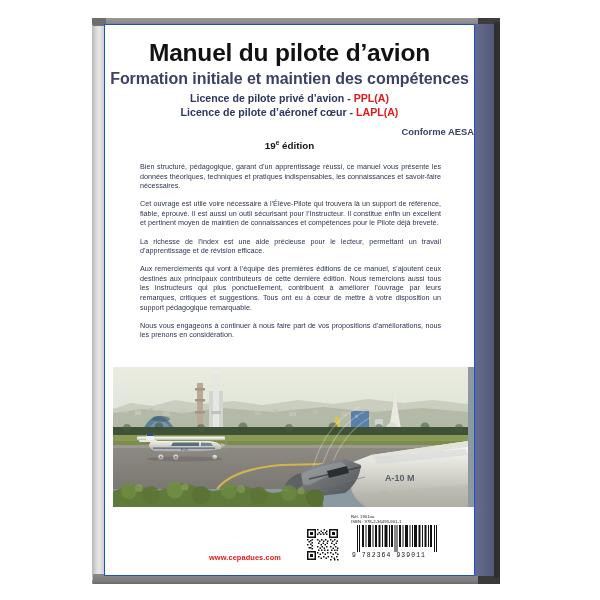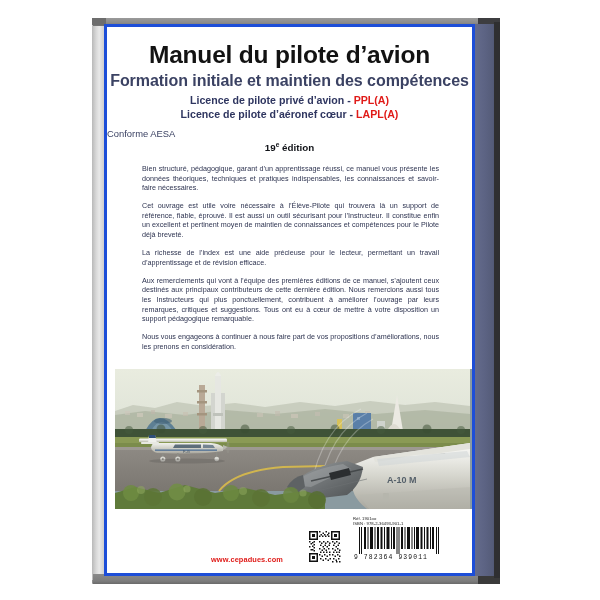--- a/index.html
+++ b/index.html
@@ -105,21 +105,21 @@
   }
 
   
   .cover {
     position: absolute;
     left: 104px;
     top: 24px;
     width: 371px;
     height: 552px;
     background: #ffffff;
-    border: 3px solid #1d4ed8;
+    border: 1px solid #1d4ed8;
     box-sizing: border-box;
     overflow: hidden;
   }
 
   
   .title {
     position: absolute;
     left: 0;
     right: 0;
     top: 14px;
@@ -157,23 +157,23 @@
   }
   .licence-line .code {
     color: #e01b18;
   }
 
   .conforme {
     position: absolute;
     left: 0;
     right: 0;
     top: 101px;
-    text-align: left;
+    text-align: right;
     font-size: 9.4px;
-    font-weight: normal;
+    font-weight: bold;
     color: #3b4263;
   }
   .edition {
     position: absolute;
     left: 0;
     right: 0;
     top: 114px;
     text-align: center;
     font-size: 9.8px;
     font-weight: bold;

